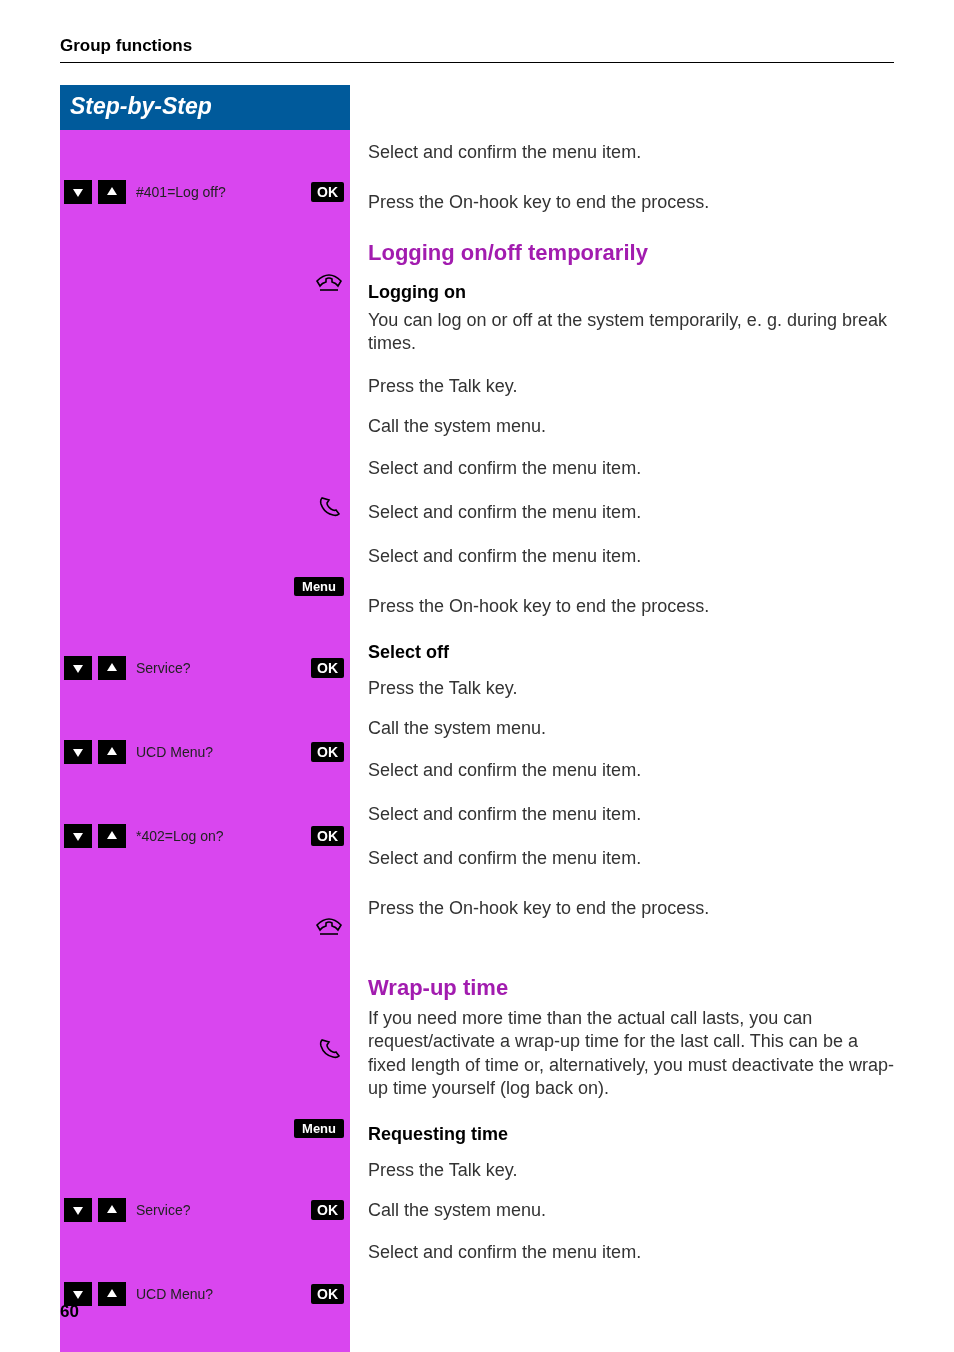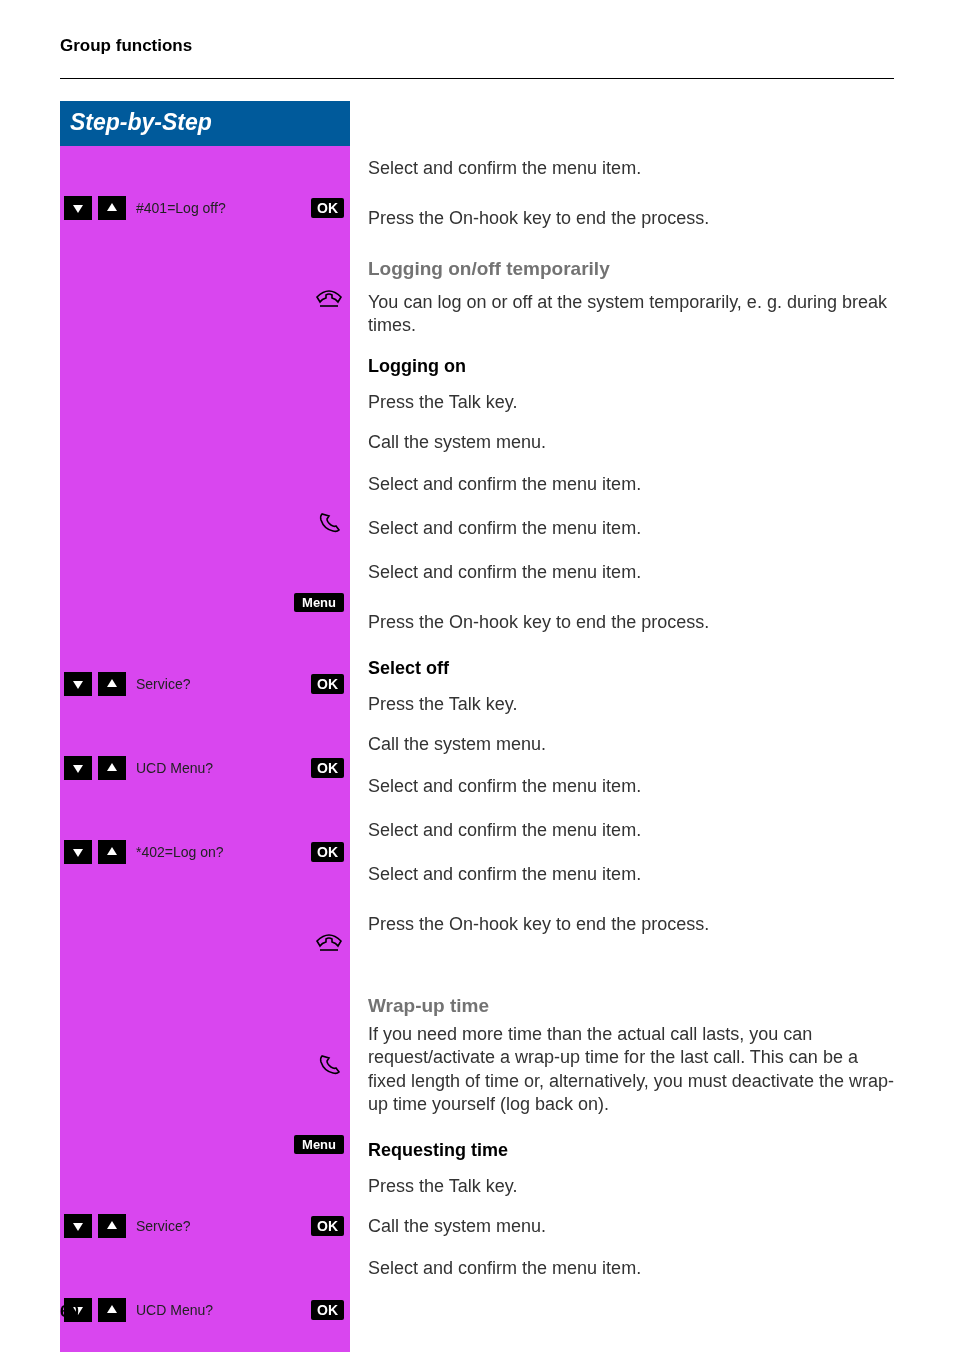--- a/index.html
+++ b/index.html
@@ -12,21 +12,21 @@
   }
   .page {
     width: 954px;
     height: 1352px;
     padding: 36px 60px 40px 60px;
     position: relative;
   }
   .section-header {
     font-weight: bold;
     font-size: 17px;
-    padding-bottom: 22px;
+    padding-bottom: 6px;
     border-bottom: 1.5px solid #000;
     margin-bottom: 22px;
   }
   .layout {
     display: flex;
     gap: 0;
   }
   .left-col {
     width: 290px;
     background: #d946ef;
@@ -102,23 +102,23 @@
     display: flex;
     justify-content: flex-end;
   }
   .phone-icon svg { display:block; }
   .right-text {
     font-size: 18px;
     color: #333;
     line-height: 1.3;
   }
   .heading-blue {
-    color: #737373;
-    font-weight: bold;
-    font-size: 19px;
+    color: #a21caf;
+    font-weight: bold;
+    font-size: 22px;
   }
   .heading-bold {
     font-weight: bold;
     font-size: 18px;
     color: #000;
   }
   .para {
     font-size: 18px;
     color: #333;
     line-height: 1.3;
@@ -343,26 +343,26 @@
       <div class="row">
           <span class="right-text">Select and confirm the menu item.</span>
         </div>
       <div class="row tall">
           <span class="right-text">Press the On-hook key to end the process.</span>
         </div>
 
       <div style="height:44px;display:flex;align-items:center">
           <span class="heading-blue">Logging on/off temporarily</span>
         </div>
+      <div style="height:34px;display:flex;align-items:center">
+          <span class="heading-bold">Logging on</span>
+        </div>
       <div style="height:58px;display:flex;align-items:flex-start">
           <span class="para">You can log on or off at the system temporarily, e. g. during break times.</span>
         </div>
-      <div style="height:34px;display:flex;align-items:center">
-          <span class="heading-bold">Logging on</span>
-        </div>
 
       <div class="row short">
           <span class="right-text">Press the Talk key.</span>
         </div>
       <div class="row short">
           <span class="right-text">Call the system menu.</span>
         </div>
       <div class="row">
           <span class="right-text">Select and confirm the menu item.</span>
         </div>

